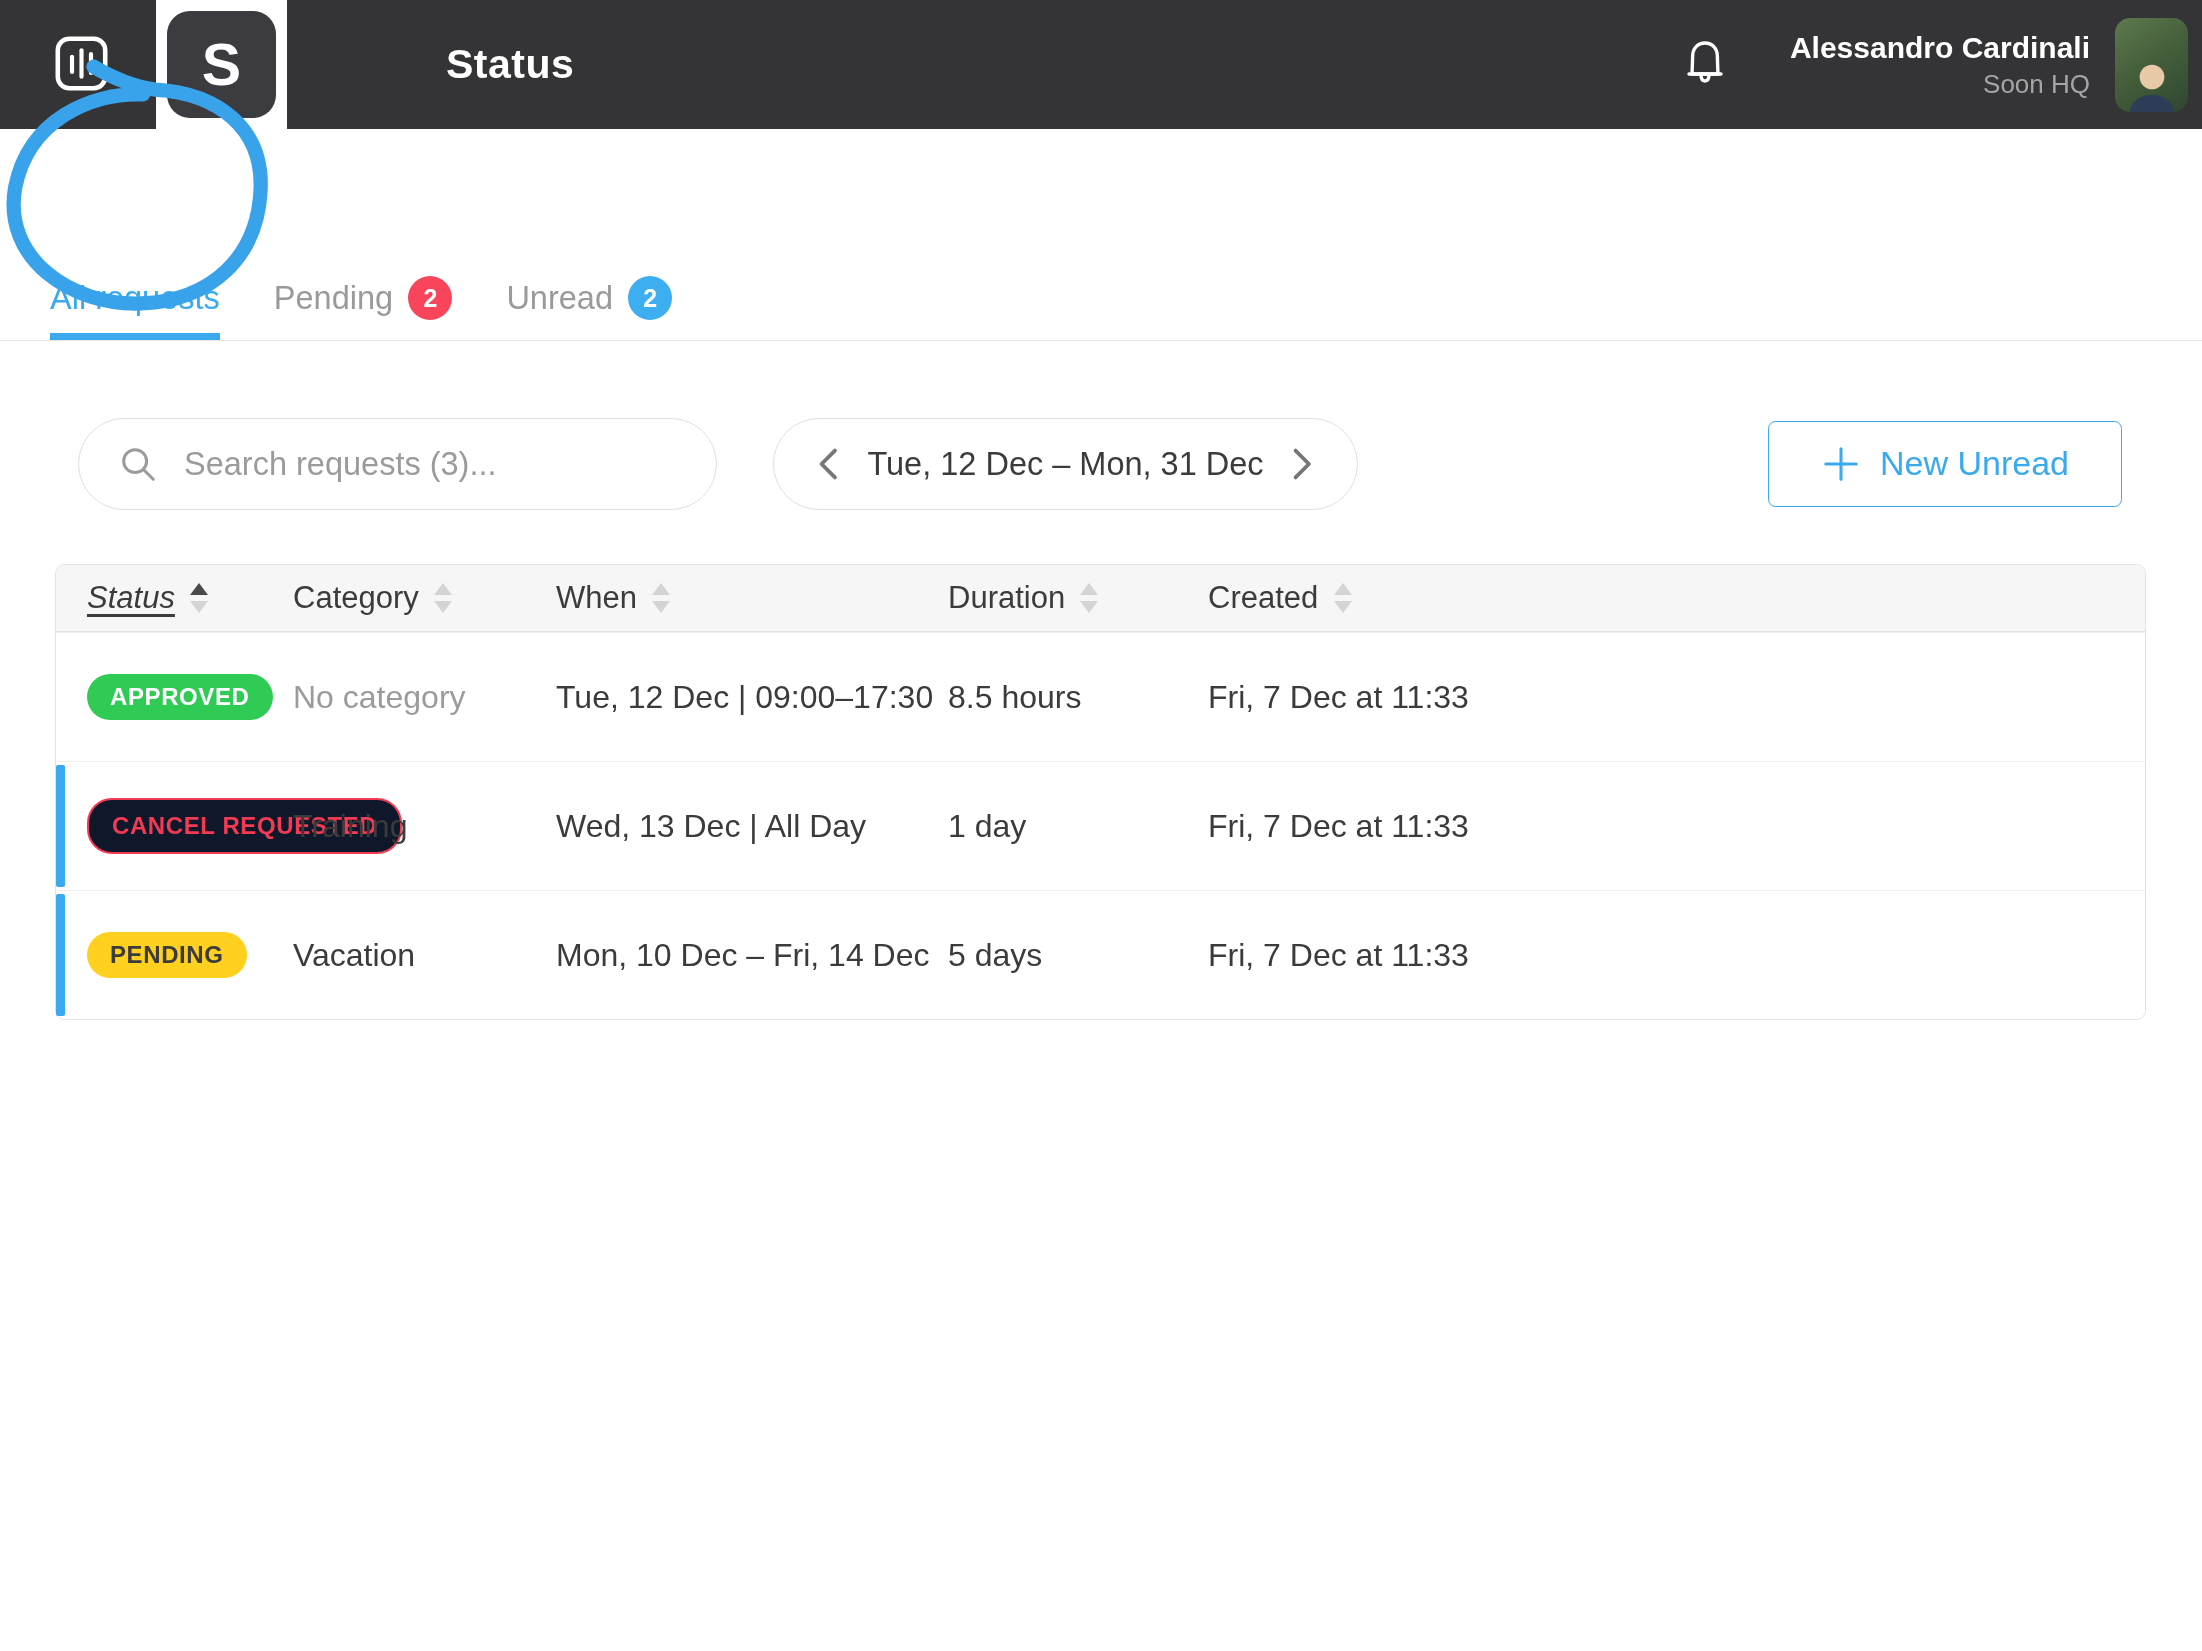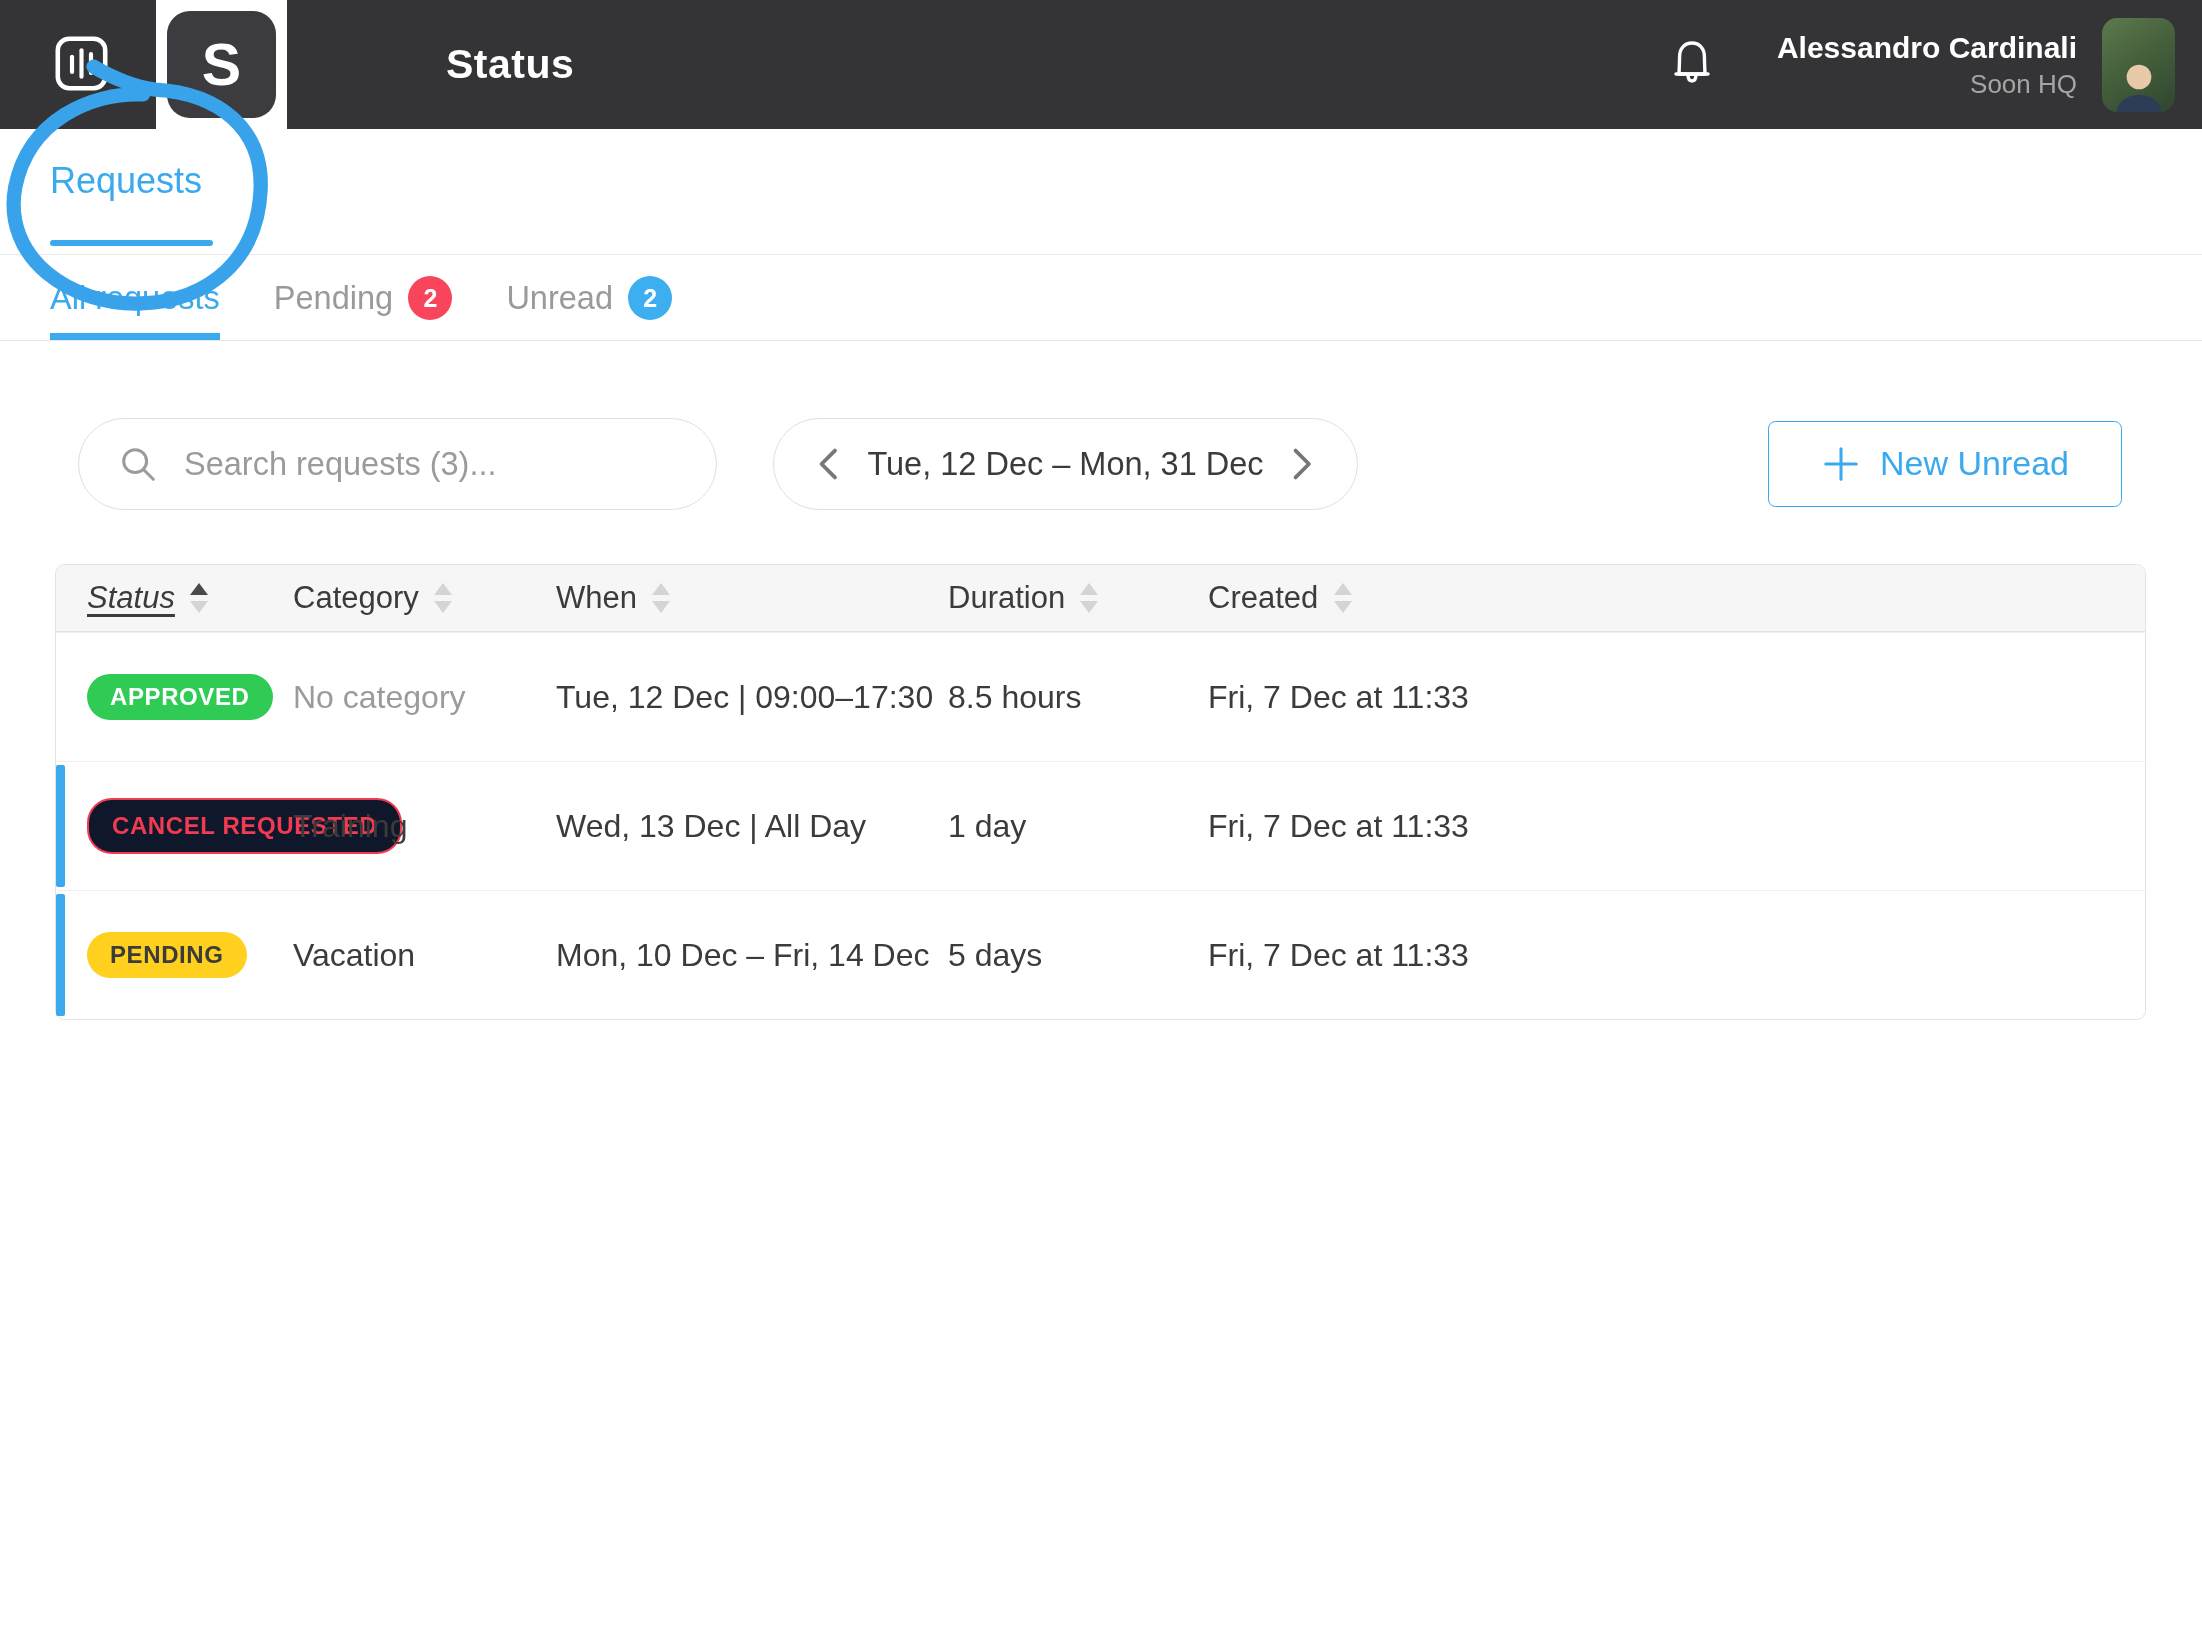--- a/index.html
+++ b/index.html
@@ -10,21 +10,21 @@
   .app-header{ position:absolute; top:0; left:0; right:0; height:129px; background:#343437;
     display:flex; align-items:center; z-index:1;}
   .menu-btn{ margin-left:54px; width:55px; height:59px; display:flex; align-items:center; justify-content:center;
     background:transparent; border:none; cursor:pointer;}
   .logo-strip{ position:absolute; left:156px; top:0; width:131px; height:129px; background:#ffffff;
     display:flex; align-items:center; justify-content:center;}
   .logo-tile{ width:109px; height:107px; background:#3c3c40; border-radius:23px; display:flex;
     align-items:center; justify-content:center; cursor:pointer;}
   .logo-tile span{ color:#ffffff; font-size:59px; font-weight:bold; }
   .app-title{ margin-left:337px; color:#ffffff; font-size:41px; font-weight:600; letter-spacing:0.5px;}
-  .header-right{ margin-left:auto; display:flex; align-items:center; padding-right:27px; }
+  .header-right{ margin-left:auto; display:flex; align-items:center; padding-right:14px; }
   .bell-btn{ background:transparent; border:none; cursor:pointer; margin-right:61px; display:flex; }
   .user-block{ text-align:right; margin-right:25px; cursor:pointer;}
   .user-name{ color:#ffffff; font-size:30px; font-weight:bold; line-height:38px;}
   .user-org{ color:#a5a5a5; font-size:26px; line-height:34px;}
   .avatar{ width:73px; height:94px; border-radius:15.3px; cursor:pointer; overflow:hidden;
     background:linear-gradient(145deg,#5d7a4e 0%,#46603c 45%,#2f4630 100%); position:relative;}
   .avatar svg{ position:absolute; bottom:-5.7px; left:50%; transform:translateX(-50%); }
 
   
   .primary-nav{ position:absolute; top:129px; left:0; right:0; height:126px; background:#ffffff;
@@ -131,24 +131,20 @@
       </div>
       <div class="avatar">
         <svg width="57" height="61" viewBox="0 0 30 32">
           <circle cx="15" cy="11" r="6.5" fill="#e8c9a8"></circle>
           <path d="M3 32 C3 24 8.5 20.5 15 20.5 C21.5 20.5 27 24 27 32 Z" fill="#2d3d57"></path>
         </svg>
       </div>
     </div>
   </header>
 
-  <nav class="primary-nav">
-    <button class="requests-tab">Requests</button>
-    <div class="requests-underline"></div>
-  </nav>
 
   <svg class="annotation" viewBox="0 0 330 300">
     <path d="M 150 43 C 95 41, 30 70, 16 140 C 2 215, 75 265, 148 262
              C 222 259, 270 213, 273 143 C 276 78, 228 42, 163 38
              C 143 36, 116 25, 98 14" fill="none" stroke="#38a3ea" stroke-width="15" stroke-linecap="round"></path>
   </svg>
 
   <nav class="sub-nav">
     <button class="sub-tab active">
       <span>All requests</span>

